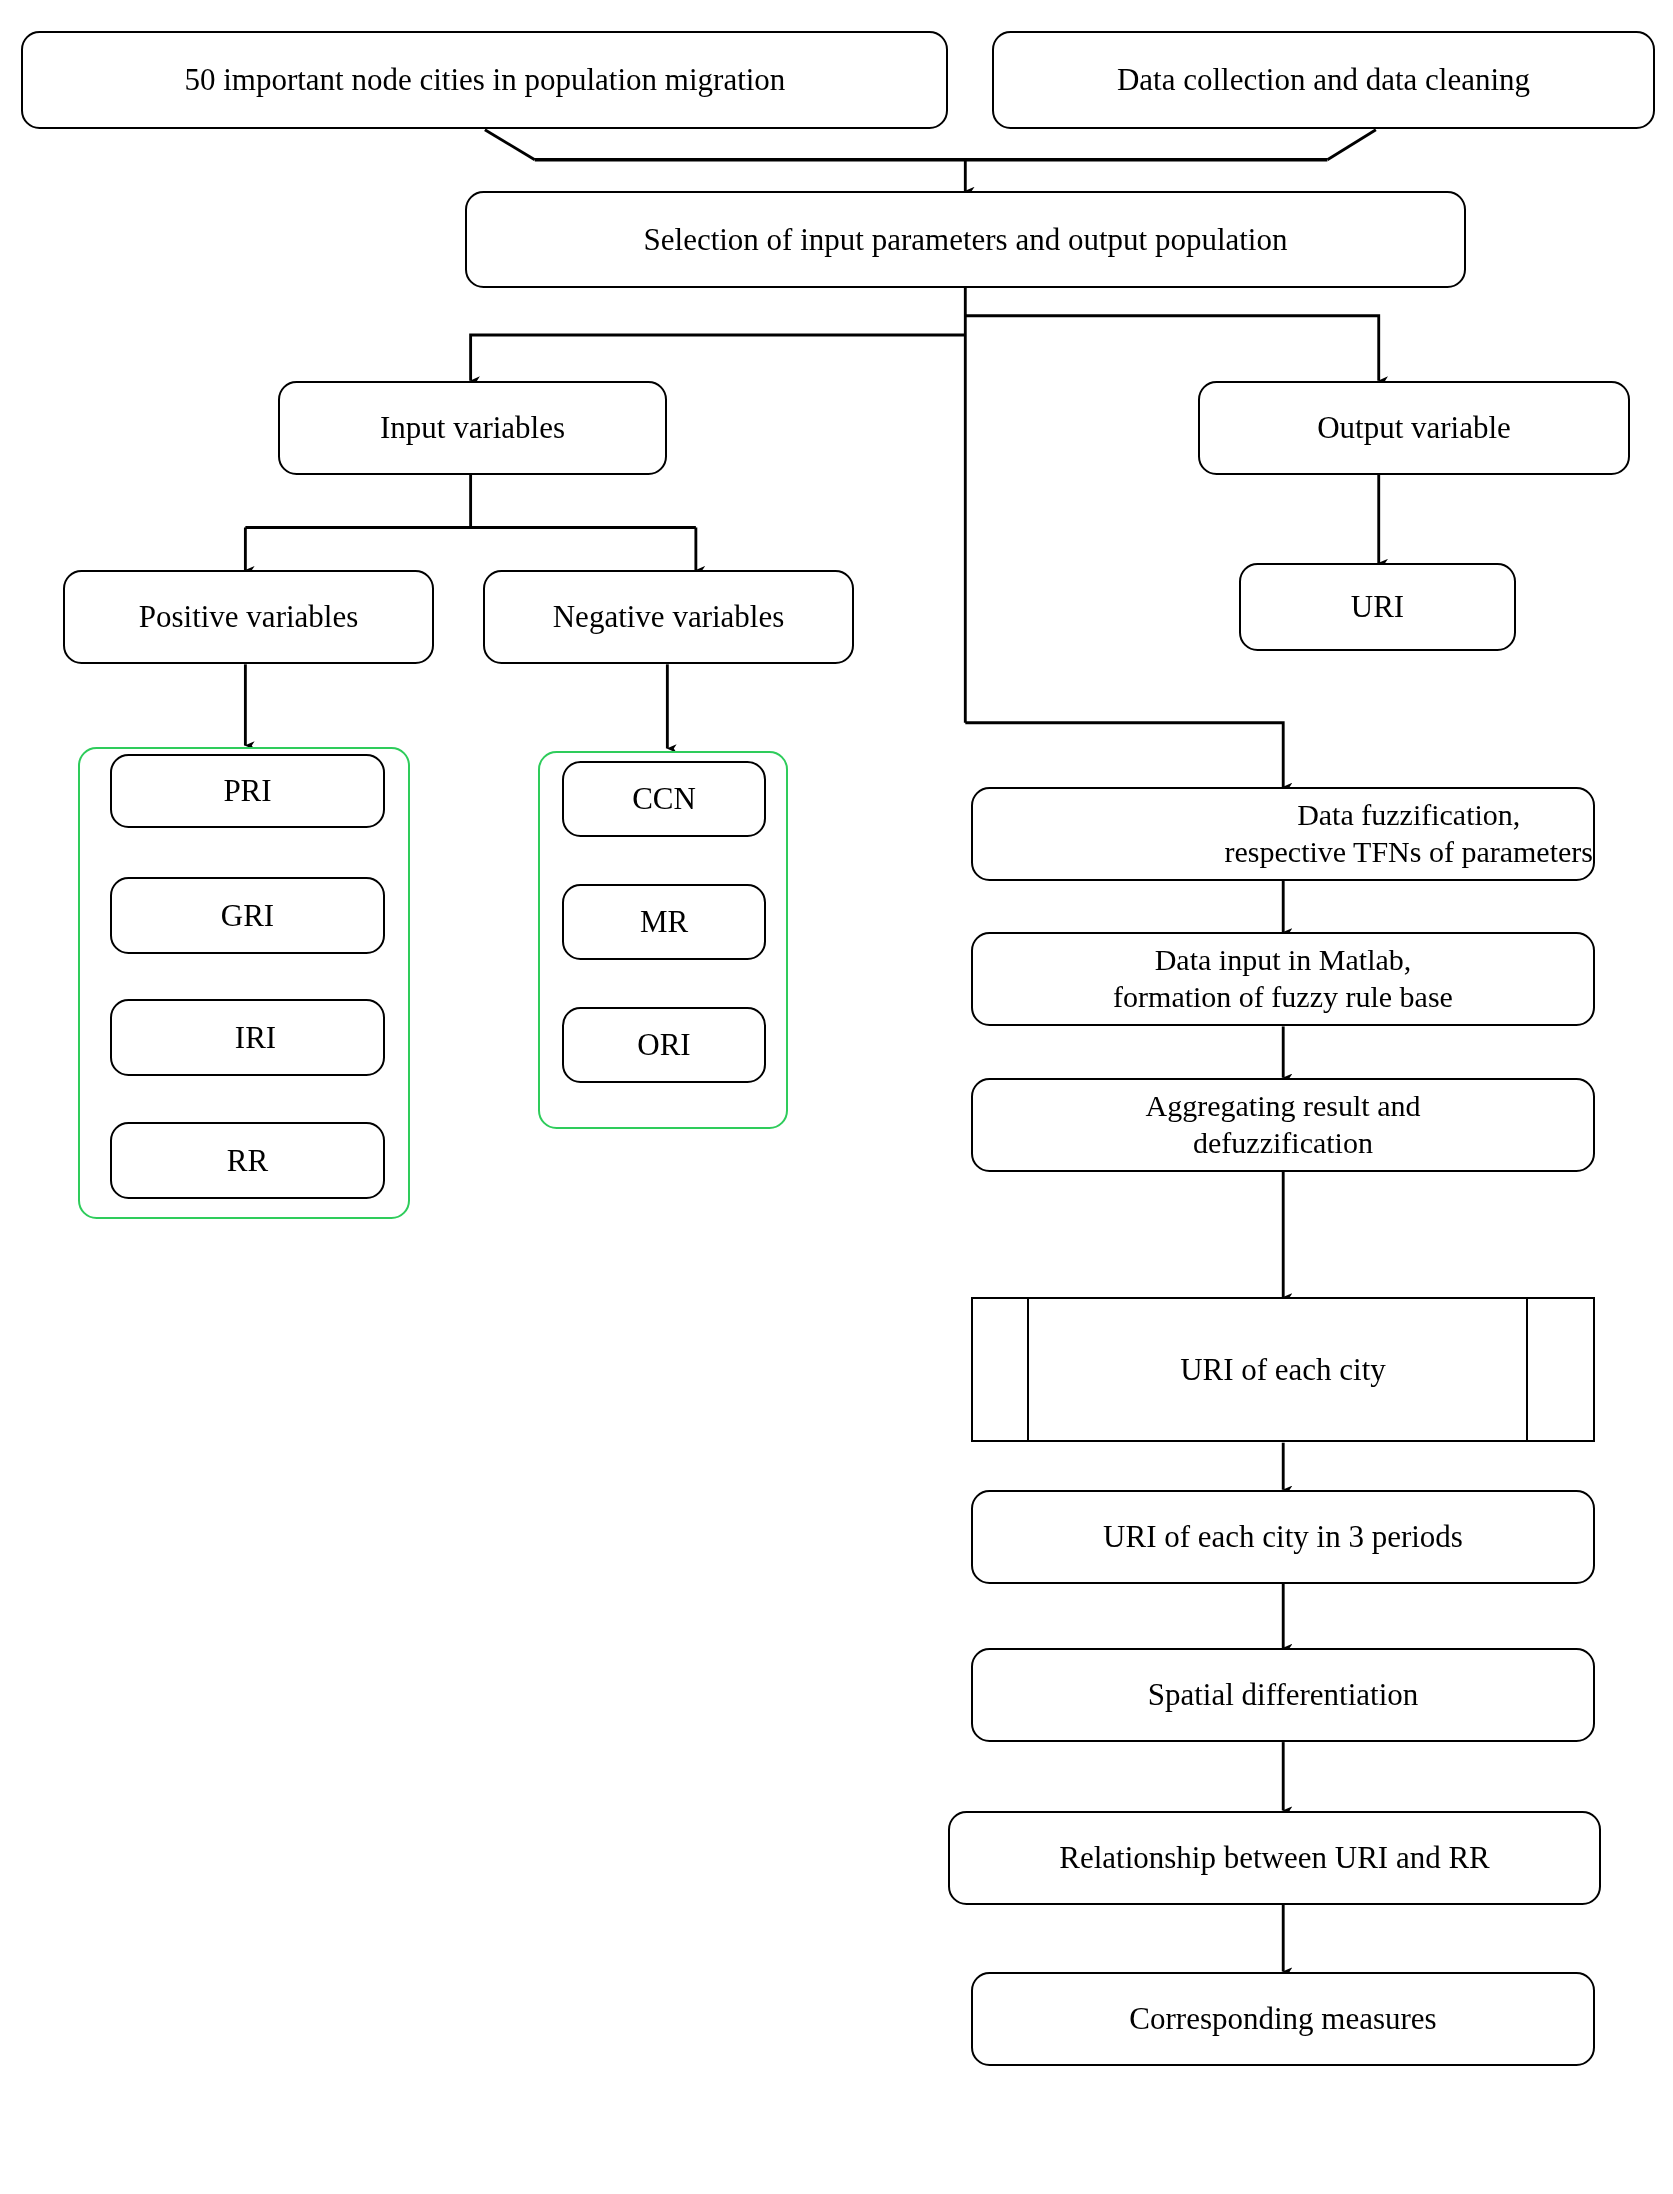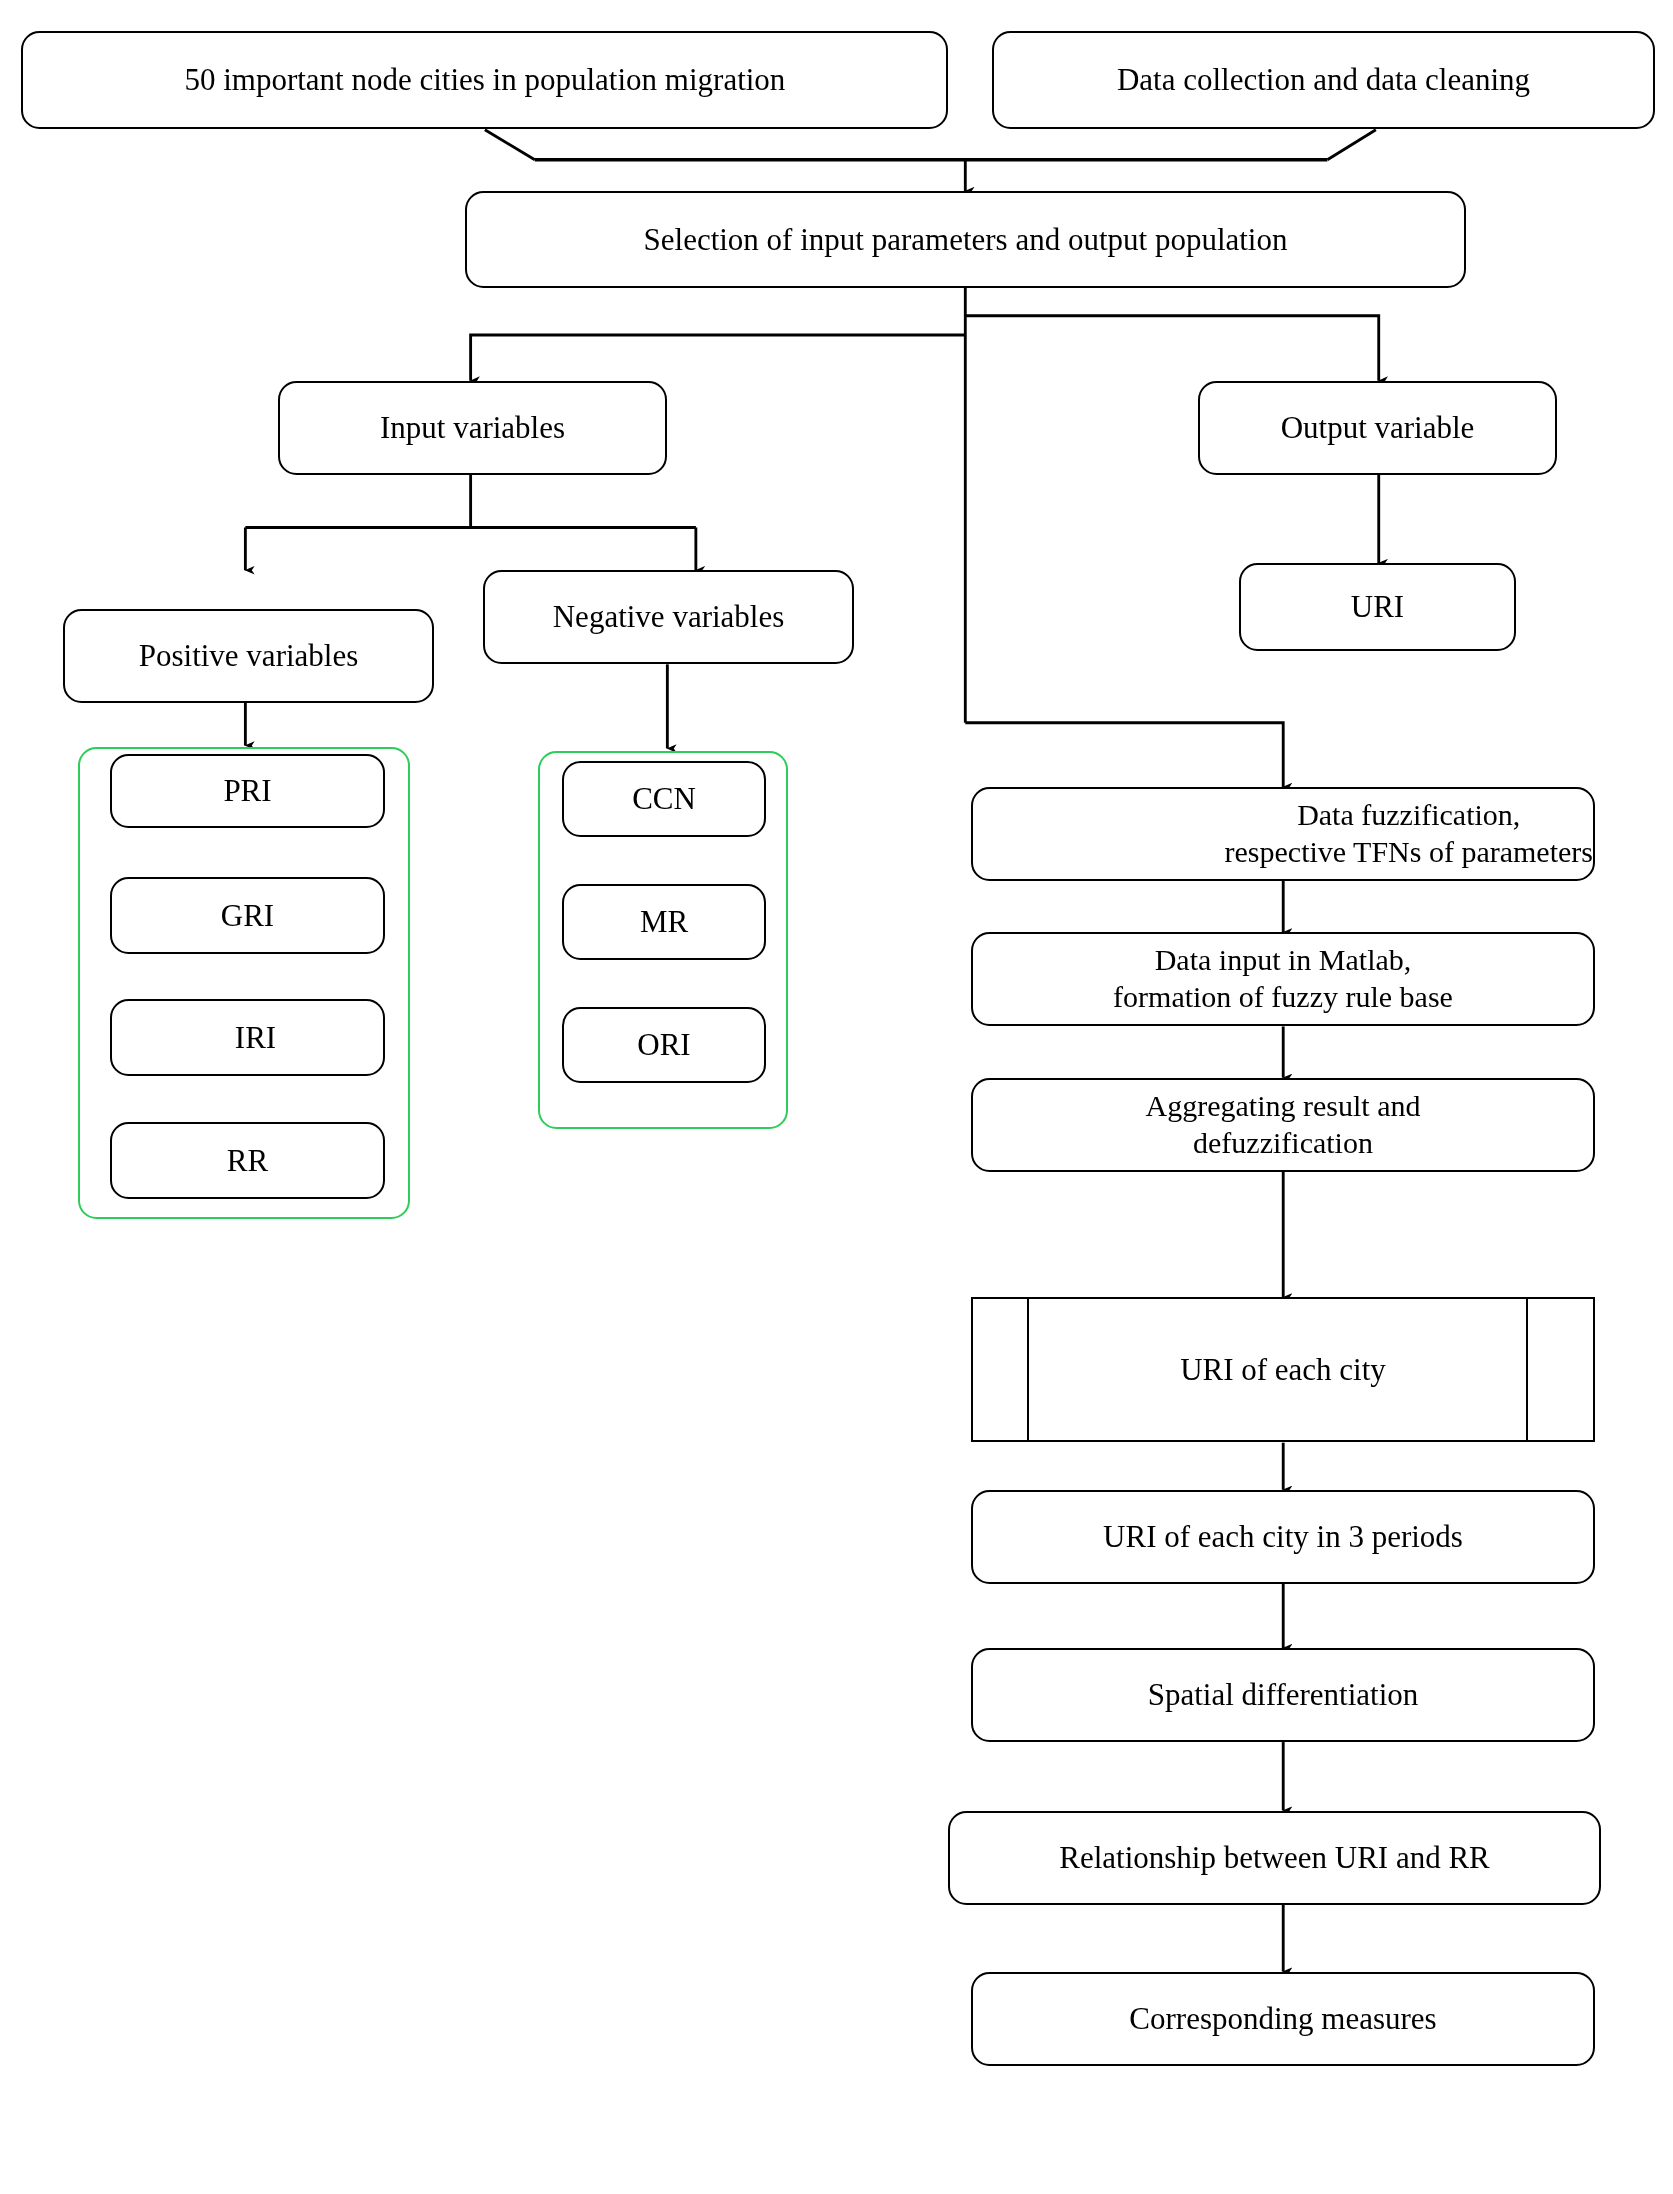--- a/index.html
+++ b/index.html
@@ -112,25 +112,25 @@
   </div>
 
   <div class="node rounded fs-44" style="left:465px; top:191px; width:1001px; height:97px;">
     <span class="label">Selection of input parameters and output population</span>
   </div>
 
   <div class="node rounded fs-44" style="left:278px; top:381px; width:389px; height:94px;">
     <span class="label">Input variables</span>
   </div>
 
-  <div class="node rounded fs-44" style="left:1198px; top:381px; width:359px; height:94px;">
+  <div class="node rounded fs-44" style="left:1198px; top:381px; width:432px; height:94px;">
     <span class="label">Output variable</span>
   </div>
 
-  <div class="node rounded fs-44" style="left:63px; top:570px; width:371px; height:94px;margin-top:39px;">
+  <div class="node rounded fs-44" style="left:63px; top:570px; width:371px; height:94px;">
     <span class="label">Positive variables</span>
   </div>
 
   <div class="node rounded fs-44" style="left:483px; top:570px; width:371px; height:94px;text-align:right;">
     <span class="label">Negative variables</span>
   </div>
 
   <div class="node rounded fs-44" style="left:1239px; top:563px; width:277px; height:88px;">
     <span class="label">URI</span>
   </div>

